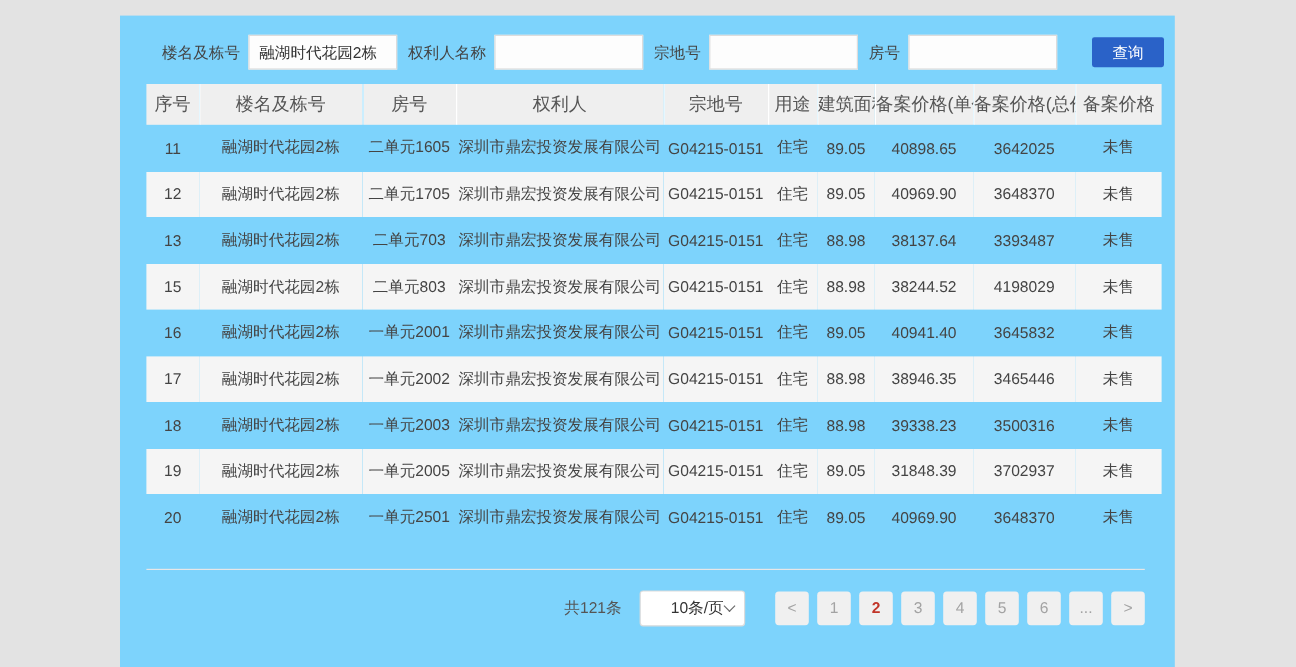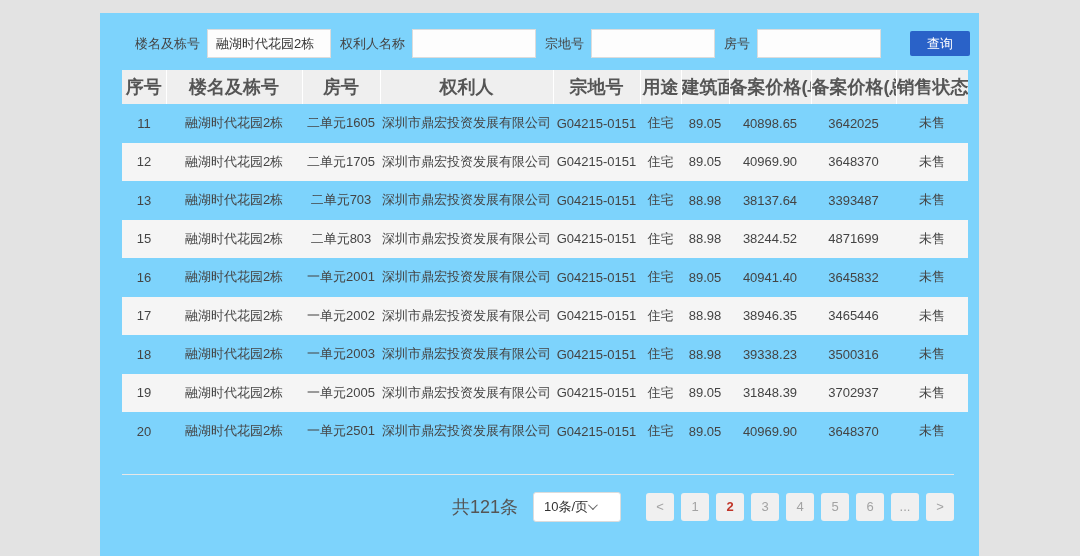--- a/index.html
+++ b/index.html
@@ -46,21 +46,21 @@
   
   .table-wrap { margin: 12px 0 0 22px; }
   table {
     width: 846px;
     border-collapse: collapse;
     table-layout: fixed;
   }
   th {
     background: #efefef;
     height: 34px;
-    font-size: 18px; font-weight: 700; color: #555;
+    font-size: 15px; font-weight: 400; color: #555;
     text-align: center;
     border-right: 1px solid #ffffff;
     overflow: hidden; white-space: nowrap;
   }
   th:last-child { border-right: none; }
   td {
     height: 38.5px;
     font-size: 13px; color: #444;
     text-align: center;
     overflow: hidden; white-space: nowrap;
@@ -72,27 +72,27 @@
   .c9 { width: 72px; }
   
   .pagination {
     margin: 23px 25px 0 22px;
     border-top: 1px solid #e7e7e7;
     padding-top: 17px;
     display: flex;
     align-items: center;
     justify-content: flex-end;
   }
-  .total-text { font-size: 18px; color: #555; }
+  .total-text { font-size: 13px; color: #555; }
   .page-size-select {
     margin-left: 15px;
     width: 88px; height: 30px;
     border: 1px solid #dcdcdc; border-radius: 3px;
     background: #fff;
-    display: flex; align-items: center; justify-content: flex-start;
+    display: flex; align-items: center; justify-content: flex-end;
     padding: 0 10px;
     font-size: 13px; color: #333;
     cursor: pointer;
   }
   .chev {
     width: 7px; height: 7px;
     border-right: 1.5px solid #666;
     border-bottom: 1.5px solid #666;
     transform: rotate(45deg) translateY(-2px);
   }
@@ -151,21 +151,21 @@
         <tr>
           <th>序号</th>
           <th>楼名及栋号</th>
           <th>房号</th>
           <th>权利人</th>
           <th>宗地号</th>
           <th>用途</th>
           <th>建筑面积</th>
           <th>备案价格(单价)</th>
           <th>备案价格(总价)</th>
-          <th>销售状态</th>
+          <th>备案价格</th>
         </tr>
       </thead>
       <tbody>
           <tr>
             <td>11</td>
             <td>融湖时代花园2栋</td>
             <td>二单元1605</td>
             <td>深圳市鼎宏投资发展有限公司</td>
             <td>G04215-0151</td>
             <td>住宅</td>
@@ -200,21 +200,21 @@
           </tr>
           <tr>
             <td>15</td>
             <td>融湖时代花园2栋</td>
             <td>二单元803</td>
             <td>深圳市鼎宏投资发展有限公司</td>
             <td>G04215-0151</td>
             <td>住宅</td>
             <td>88.98</td>
             <td>38244.52</td>
-            <td>4871699</td>
+            <td>4198029</td>
             <td>未售</td>
           </tr>
           <tr>
             <td>16</td>
             <td>融湖时代花园2栋</td>
             <td>一单元2001</td>
             <td>深圳市鼎宏投资发展有限公司</td>
             <td>G04215-0151</td>
             <td>住宅</td>
             <td>89.05</td>

